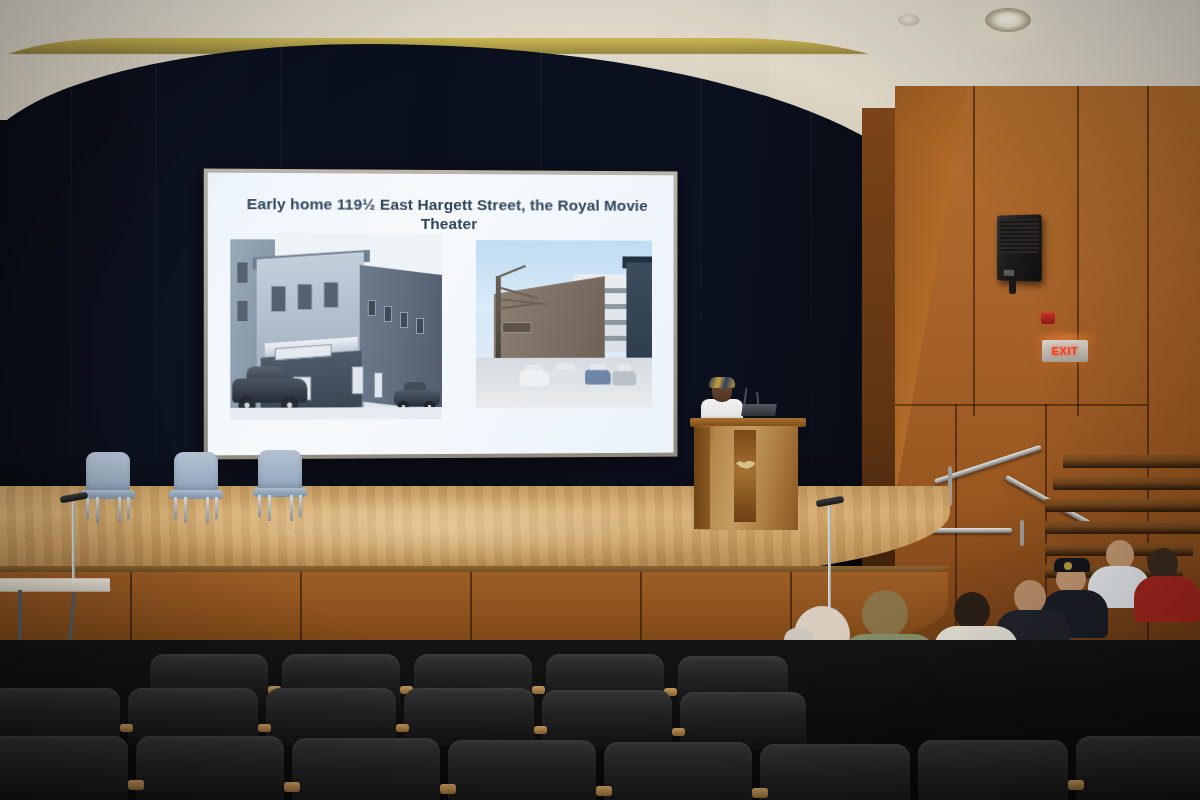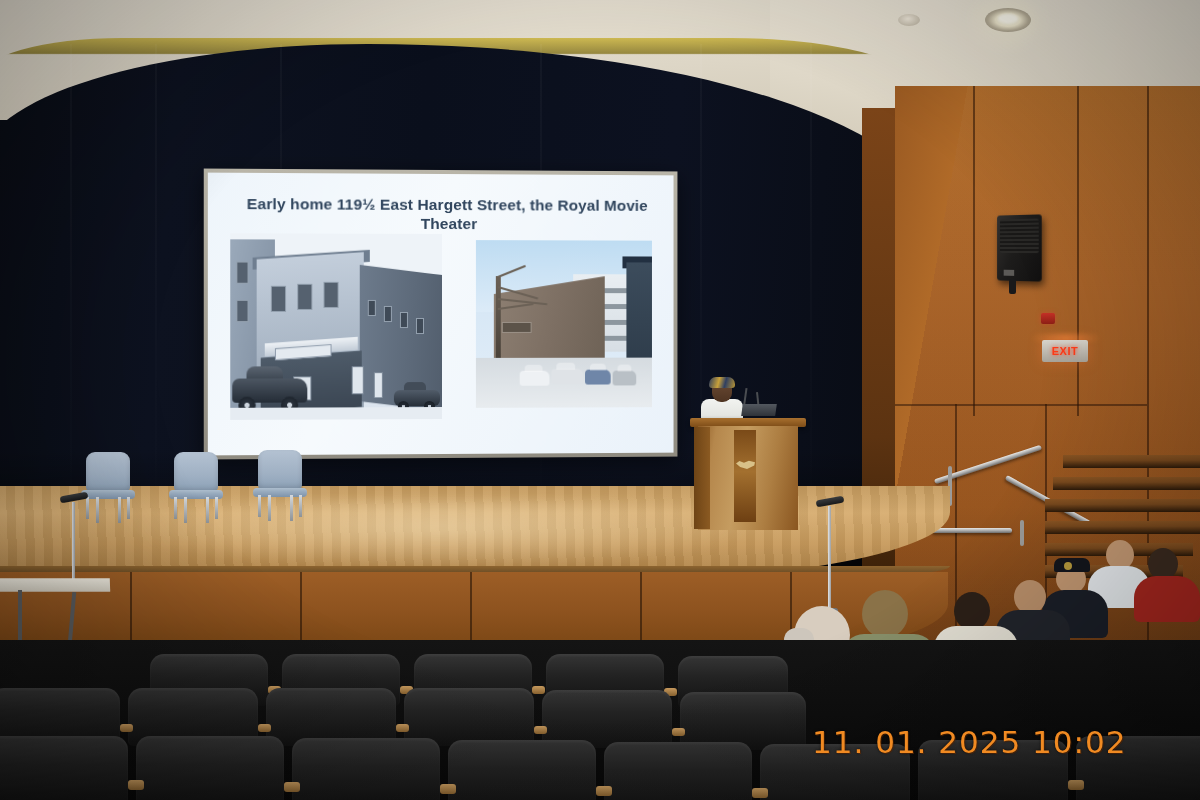--- a/index.html
+++ b/index.html
@@ -728,15 +728,14 @@
     <div class="seat-arm" style="left:128px;top:140px;width:16px;height:10px"></div>
     <div class="seat-arm" style="left:284px;top:142px;width:16px;height:10px"></div>
     <div class="seat-arm" style="left:440px;top:144px;width:16px;height:10px"></div>
     <div class="seat-arm" style="left:596px;top:146px;width:16px;height:10px"></div>
     <div class="seat-arm" style="left:752px;top:148px;width:16px;height:10px"></div>
     <div class="seat-arm" style="left:1068px;top:140px;width:16px;height:10px"></div>
   </div>
 
   <div class="vig"></div>
 
-  <div class="timestamp">11. 01. 2025 10:02</div>
 
 </div>
 
 </body></html>

